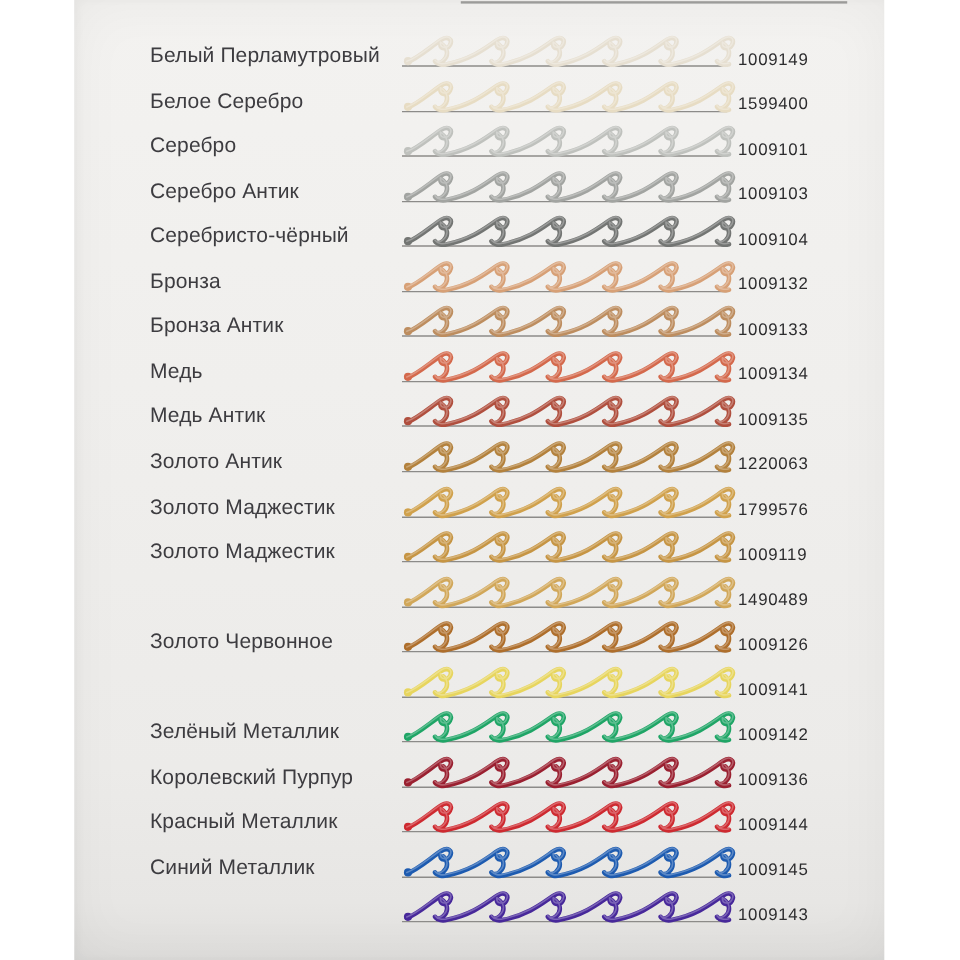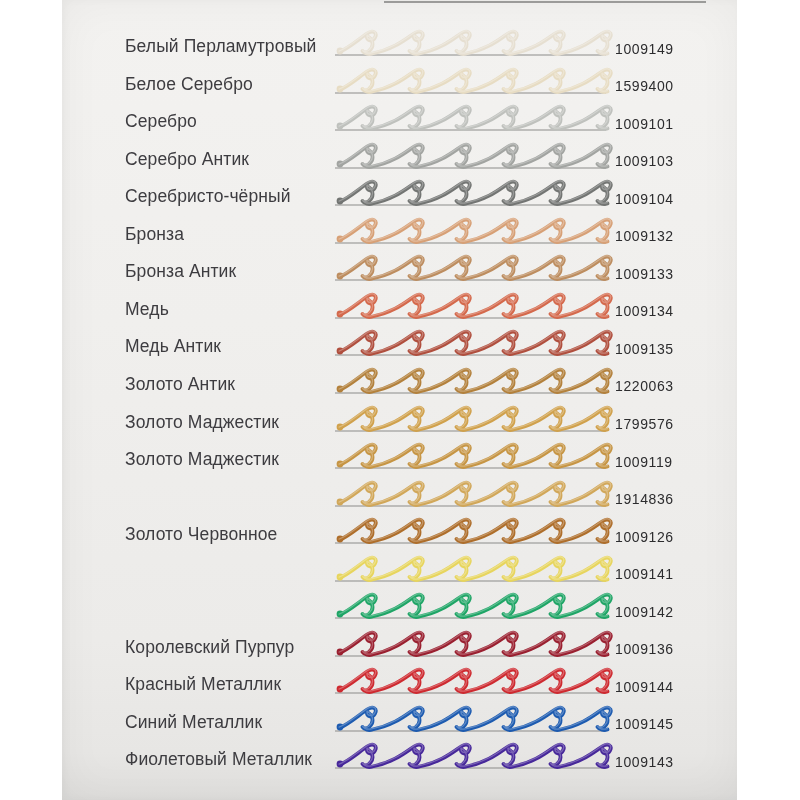--- a/index.html
+++ b/index.html
@@ -174,21 +174,21 @@
     <span class="code">1009119</span>
   </div>
 
   <div class="row">
     <svg class="swatch" viewBox="0 0 278 34" preserveAspectRatio="none">
       <line class="baseline" x1="2" y1="30" x2="273" y2="30" stroke="#8c8b89"></line>
       <circle class="dot" cx="7" cy="26" r="3.4" fill="#d1a759"></circle>
       <path class="stroke-main" d="M 6,27 C 15,24 27,13 35,8 c 5,-3 9.5,-0.5 7,4.5 c -2.5,4.5 -8.5,3.5 -8,-1.5 c 6,3.5 7.5,10 2.5,14.5 c -2.5,2.5 -6,2.5 -7,0.5 c 2,3 6.5,3.5 10,2.5 C 62,24 74,13 82,8 c 5,-3 9.5,-0.5 7,4.5 c -2.5,4.5 -8.5,3.5 -8,-1.5 c 6,3.5 7.5,10 2.5,14.5 c -2.5,2.5 -6,2.5 -7,0.5 c 2,3 6.5,3.5 10,2.5 C 109,24 121,13 129,8 c 5,-3 9.5,-0.5 7,4.5 c -2.5,4.5 -8.5,3.5 -8,-1.5 c 6,3.5 7.5,10 2.5,14.5 c -2.5,2.5 -6,2.5 -7,0.5 c 2,3 6.5,3.5 10,2.5 C 156,24 168,13 176,8 c 5,-3 9.5,-0.5 7,4.5 c -2.5,4.5 -8.5,3.5 -8,-1.5 c 6,3.5 7.5,10 2.5,14.5 c -2.5,2.5 -6,2.5 -7,0.5 c 2,3 6.5,3.5 10,2.5 C 203,24 215,13 223,8 c 5,-3 9.5,-0.5 7,4.5 c -2.5,4.5 -8.5,3.5 -8,-1.5 c 6,3.5 7.5,10 2.5,14.5 c -2.5,2.5 -6,2.5 -7,0.5 c 2,3 6.5,3.5 10,2.5 C 250,24 262,13 270,8 c 5,-3 9.5,-0.5 7,4.5 c -2.5,4.5 -8.5,3.5 -8,-1.5 c 6,3.5 7.5,10 2.5,14.5 c -2.5,2.5 -6,2.5 -7,0.5 c 2,3 6.5,3.5 10,2.5" stroke="#d1a759"></path>
       <path class="stroke-hi" transform="translate(0,-0.9)" d="M 6,27 C 15,24 27,13 35,8 c 5,-3 9.5,-0.5 7,4.5 c -2.5,4.5 -8.5,3.5 -8,-1.5 c 6,3.5 7.5,10 2.5,14.5 c -2.5,2.5 -6,2.5 -7,0.5 c 2,3 6.5,3.5 10,2.5 C 62,24 74,13 82,8 c 5,-3 9.5,-0.5 7,4.5 c -2.5,4.5 -8.5,3.5 -8,-1.5 c 6,3.5 7.5,10 2.5,14.5 c -2.5,2.5 -6,2.5 -7,0.5 c 2,3 6.5,3.5 10,2.5 C 109,24 121,13 129,8 c 5,-3 9.5,-0.5 7,4.5 c -2.5,4.5 -8.5,3.5 -8,-1.5 c 6,3.5 7.5,10 2.5,14.5 c -2.5,2.5 -6,2.5 -7,0.5 c 2,3 6.5,3.5 10,2.5 C 156,24 168,13 176,8 c 5,-3 9.5,-0.5 7,4.5 c -2.5,4.5 -8.5,3.5 -8,-1.5 c 6,3.5 7.5,10 2.5,14.5 c -2.5,2.5 -6,2.5 -7,0.5 c 2,3 6.5,3.5 10,2.5 C 203,24 215,13 223,8 c 5,-3 9.5,-0.5 7,4.5 c -2.5,4.5 -8.5,3.5 -8,-1.5 c 6,3.5 7.5,10 2.5,14.5 c -2.5,2.5 -6,2.5 -7,0.5 c 2,3 6.5,3.5 10,2.5 C 250,24 262,13 270,8 c 5,-3 9.5,-0.5 7,4.5 c -2.5,4.5 -8.5,3.5 -8,-1.5 c 6,3.5 7.5,10 2.5,14.5 c -2.5,2.5 -6,2.5 -7,0.5 c 2,3 6.5,3.5 10,2.5"></path>
     </svg>
-    <span class="code">1914836</span>
+    <span class="code">1490489</span>
   </div>
 
   <div class="row">
     <span class="label">Золото Червонное</span>
     <svg class="swatch" viewBox="0 0 278 34" preserveAspectRatio="none">
       <line class="baseline" x1="2" y1="30" x2="273" y2="30" stroke="#8c8b89"></line>
       <circle class="dot" cx="7" cy="26" r="3.4" fill="#ae6e2b"></circle>
       <path class="stroke-main" d="M 6,27 C 15,24 27,13 35,8 c 5,-3 9.5,-0.5 7,4.5 c -2.5,4.5 -8.5,3.5 -8,-1.5 c 6,3.5 7.5,10 2.5,14.5 c -2.5,2.5 -6,2.5 -7,0.5 c 2,3 6.5,3.5 10,2.5 C 62,24 74,13 82,8 c 5,-3 9.5,-0.5 7,4.5 c -2.5,4.5 -8.5,3.5 -8,-1.5 c 6,3.5 7.5,10 2.5,14.5 c -2.5,2.5 -6,2.5 -7,0.5 c 2,3 6.5,3.5 10,2.5 C 109,24 121,13 129,8 c 5,-3 9.5,-0.5 7,4.5 c -2.5,4.5 -8.5,3.5 -8,-1.5 c 6,3.5 7.5,10 2.5,14.5 c -2.5,2.5 -6,2.5 -7,0.5 c 2,3 6.5,3.5 10,2.5 C 156,24 168,13 176,8 c 5,-3 9.5,-0.5 7,4.5 c -2.5,4.5 -8.5,3.5 -8,-1.5 c 6,3.5 7.5,10 2.5,14.5 c -2.5,2.5 -6,2.5 -7,0.5 c 2,3 6.5,3.5 10,2.5 C 203,24 215,13 223,8 c 5,-3 9.5,-0.5 7,4.5 c -2.5,4.5 -8.5,3.5 -8,-1.5 c 6,3.5 7.5,10 2.5,14.5 c -2.5,2.5 -6,2.5 -7,0.5 c 2,3 6.5,3.5 10,2.5 C 250,24 262,13 270,8 c 5,-3 9.5,-0.5 7,4.5 c -2.5,4.5 -8.5,3.5 -8,-1.5 c 6,3.5 7.5,10 2.5,14.5 c -2.5,2.5 -6,2.5 -7,0.5 c 2,3 6.5,3.5 10,2.5" stroke="#ae6e2b"></path>
       <path class="stroke-hi" transform="translate(0,-0.9)" d="M 6,27 C 15,24 27,13 35,8 c 5,-3 9.5,-0.5 7,4.5 c -2.5,4.5 -8.5,3.5 -8,-1.5 c 6,3.5 7.5,10 2.5,14.5 c -2.5,2.5 -6,2.5 -7,0.5 c 2,3 6.5,3.5 10,2.5 C 62,24 74,13 82,8 c 5,-3 9.5,-0.5 7,4.5 c -2.5,4.5 -8.5,3.5 -8,-1.5 c 6,3.5 7.5,10 2.5,14.5 c -2.5,2.5 -6,2.5 -7,0.5 c 2,3 6.5,3.5 10,2.5 C 109,24 121,13 129,8 c 5,-3 9.5,-0.5 7,4.5 c -2.5,4.5 -8.5,3.5 -8,-1.5 c 6,3.5 7.5,10 2.5,14.5 c -2.5,2.5 -6,2.5 -7,0.5 c 2,3 6.5,3.5 10,2.5 C 156,24 168,13 176,8 c 5,-3 9.5,-0.5 7,4.5 c -2.5,4.5 -8.5,3.5 -8,-1.5 c 6,3.5 7.5,10 2.5,14.5 c -2.5,2.5 -6,2.5 -7,0.5 c 2,3 6.5,3.5 10,2.5 C 203,24 215,13 223,8 c 5,-3 9.5,-0.5 7,4.5 c -2.5,4.5 -8.5,3.5 -8,-1.5 c 6,3.5 7.5,10 2.5,14.5 c -2.5,2.5 -6,2.5 -7,0.5 c 2,3 6.5,3.5 10,2.5 C 250,24 262,13 270,8 c 5,-3 9.5,-0.5 7,4.5 c -2.5,4.5 -8.5,3.5 -8,-1.5 c 6,3.5 7.5,10 2.5,14.5 c -2.5,2.5 -6,2.5 -7,0.5 c 2,3 6.5,3.5 10,2.5"></path>
     </svg>
@@ -199,20 +199,21 @@
     <svg class="swatch" viewBox="0 0 278 34" preserveAspectRatio="none">
       <line class="baseline" x1="2" y1="30" x2="273" y2="30" stroke="#8c8b89"></line>
       <circle class="dot" cx="7" cy="26" r="3.4" fill="#e7d55e"></circle>
       <path class="stroke-main" d="M 6,27 C 15,24 27,13 35,8 c 5,-3 9.5,-0.5 7,4.5 c -2.5,4.5 -8.5,3.5 -8,-1.5 c 6,3.5 7.5,10 2.5,14.5 c -2.5,2.5 -6,2.5 -7,0.5 c 2,3 6.5,3.5 10,2.5 C 62,24 74,13 82,8 c 5,-3 9.5,-0.5 7,4.5 c -2.5,4.5 -8.5,3.5 -8,-1.5 c 6,3.5 7.5,10 2.5,14.5 c -2.5,2.5 -6,2.5 -7,0.5 c 2,3 6.5,3.5 10,2.5 C 109,24 121,13 129,8 c 5,-3 9.5,-0.5 7,4.5 c -2.5,4.5 -8.5,3.5 -8,-1.5 c 6,3.5 7.5,10 2.5,14.5 c -2.5,2.5 -6,2.5 -7,0.5 c 2,3 6.5,3.5 10,2.5 C 156,24 168,13 176,8 c 5,-3 9.5,-0.5 7,4.5 c -2.5,4.5 -8.5,3.5 -8,-1.5 c 6,3.5 7.5,10 2.5,14.5 c -2.5,2.5 -6,2.5 -7,0.5 c 2,3 6.5,3.5 10,2.5 C 203,24 215,13 223,8 c 5,-3 9.5,-0.5 7,4.5 c -2.5,4.5 -8.5,3.5 -8,-1.5 c 6,3.5 7.5,10 2.5,14.5 c -2.5,2.5 -6,2.5 -7,0.5 c 2,3 6.5,3.5 10,2.5 C 250,24 262,13 270,8 c 5,-3 9.5,-0.5 7,4.5 c -2.5,4.5 -8.5,3.5 -8,-1.5 c 6,3.5 7.5,10 2.5,14.5 c -2.5,2.5 -6,2.5 -7,0.5 c 2,3 6.5,3.5 10,2.5" stroke="#e7d55e"></path>
       <path class="stroke-hi" transform="translate(0,-0.9)" d="M 6,27 C 15,24 27,13 35,8 c 5,-3 9.5,-0.5 7,4.5 c -2.5,4.5 -8.5,3.5 -8,-1.5 c 6,3.5 7.5,10 2.5,14.5 c -2.5,2.5 -6,2.5 -7,0.5 c 2,3 6.5,3.5 10,2.5 C 62,24 74,13 82,8 c 5,-3 9.5,-0.5 7,4.5 c -2.5,4.5 -8.5,3.5 -8,-1.5 c 6,3.5 7.5,10 2.5,14.5 c -2.5,2.5 -6,2.5 -7,0.5 c 2,3 6.5,3.5 10,2.5 C 109,24 121,13 129,8 c 5,-3 9.5,-0.5 7,4.5 c -2.5,4.5 -8.5,3.5 -8,-1.5 c 6,3.5 7.5,10 2.5,14.5 c -2.5,2.5 -6,2.5 -7,0.5 c 2,3 6.5,3.5 10,2.5 C 156,24 168,13 176,8 c 5,-3 9.5,-0.5 7,4.5 c -2.5,4.5 -8.5,3.5 -8,-1.5 c 6,3.5 7.5,10 2.5,14.5 c -2.5,2.5 -6,2.5 -7,0.5 c 2,3 6.5,3.5 10,2.5 C 203,24 215,13 223,8 c 5,-3 9.5,-0.5 7,4.5 c -2.5,4.5 -8.5,3.5 -8,-1.5 c 6,3.5 7.5,10 2.5,14.5 c -2.5,2.5 -6,2.5 -7,0.5 c 2,3 6.5,3.5 10,2.5 C 250,24 262,13 270,8 c 5,-3 9.5,-0.5 7,4.5 c -2.5,4.5 -8.5,3.5 -8,-1.5 c 6,3.5 7.5,10 2.5,14.5 c -2.5,2.5 -6,2.5 -7,0.5 c 2,3 6.5,3.5 10,2.5"></path>
     </svg>
     <span class="code">1009141</span>
   </div>
 
   <div class="row">
+    <span class="label">Зелёный Металлик</span>
     <svg class="swatch" viewBox="0 0 278 34" preserveAspectRatio="none">
       <line class="baseline" x1="2" y1="30" x2="273" y2="30" stroke="#8c8b89"></line>
       <circle class="dot" cx="7" cy="26" r="3.4" fill="#1fa566"></circle>
       <path class="stroke-main" d="M 6,27 C 15,24 27,13 35,8 c 5,-3 9.5,-0.5 7,4.5 c -2.5,4.5 -8.5,3.5 -8,-1.5 c 6,3.5 7.5,10 2.5,14.5 c -2.5,2.5 -6,2.5 -7,0.5 c 2,3 6.5,3.5 10,2.5 C 62,24 74,13 82,8 c 5,-3 9.5,-0.5 7,4.5 c -2.5,4.5 -8.5,3.5 -8,-1.5 c 6,3.5 7.5,10 2.5,14.5 c -2.5,2.5 -6,2.5 -7,0.5 c 2,3 6.5,3.5 10,2.5 C 109,24 121,13 129,8 c 5,-3 9.5,-0.5 7,4.5 c -2.5,4.5 -8.5,3.5 -8,-1.5 c 6,3.5 7.5,10 2.5,14.5 c -2.5,2.5 -6,2.5 -7,0.5 c 2,3 6.5,3.5 10,2.5 C 156,24 168,13 176,8 c 5,-3 9.5,-0.5 7,4.5 c -2.5,4.5 -8.5,3.5 -8,-1.5 c 6,3.5 7.5,10 2.5,14.5 c -2.5,2.5 -6,2.5 -7,0.5 c 2,3 6.5,3.5 10,2.5 C 203,24 215,13 223,8 c 5,-3 9.5,-0.5 7,4.5 c -2.5,4.5 -8.5,3.5 -8,-1.5 c 6,3.5 7.5,10 2.5,14.5 c -2.5,2.5 -6,2.5 -7,0.5 c 2,3 6.5,3.5 10,2.5 C 250,24 262,13 270,8 c 5,-3 9.5,-0.5 7,4.5 c -2.5,4.5 -8.5,3.5 -8,-1.5 c 6,3.5 7.5,10 2.5,14.5 c -2.5,2.5 -6,2.5 -7,0.5 c 2,3 6.5,3.5 10,2.5" stroke="#1fa566"></path>
       <path class="stroke-hi" transform="translate(0,-0.9)" d="M 6,27 C 15,24 27,13 35,8 c 5,-3 9.5,-0.5 7,4.5 c -2.5,4.5 -8.5,3.5 -8,-1.5 c 6,3.5 7.5,10 2.5,14.5 c -2.5,2.5 -6,2.5 -7,0.5 c 2,3 6.5,3.5 10,2.5 C 62,24 74,13 82,8 c 5,-3 9.5,-0.5 7,4.5 c -2.5,4.5 -8.5,3.5 -8,-1.5 c 6,3.5 7.5,10 2.5,14.5 c -2.5,2.5 -6,2.5 -7,0.5 c 2,3 6.5,3.5 10,2.5 C 109,24 121,13 129,8 c 5,-3 9.5,-0.5 7,4.5 c -2.5,4.5 -8.5,3.5 -8,-1.5 c 6,3.5 7.5,10 2.5,14.5 c -2.5,2.5 -6,2.5 -7,0.5 c 2,3 6.5,3.5 10,2.5 C 156,24 168,13 176,8 c 5,-3 9.5,-0.5 7,4.5 c -2.5,4.5 -8.5,3.5 -8,-1.5 c 6,3.5 7.5,10 2.5,14.5 c -2.5,2.5 -6,2.5 -7,0.5 c 2,3 6.5,3.5 10,2.5 C 203,24 215,13 223,8 c 5,-3 9.5,-0.5 7,4.5 c -2.5,4.5 -8.5,3.5 -8,-1.5 c 6,3.5 7.5,10 2.5,14.5 c -2.5,2.5 -6,2.5 -7,0.5 c 2,3 6.5,3.5 10,2.5 C 250,24 262,13 270,8 c 5,-3 9.5,-0.5 7,4.5 c -2.5,4.5 -8.5,3.5 -8,-1.5 c 6,3.5 7.5,10 2.5,14.5 c -2.5,2.5 -6,2.5 -7,0.5 c 2,3 6.5,3.5 10,2.5"></path>
     </svg>
     <span class="code">1009142</span>
   </div>
 
   <div class="row">
@@ -242,21 +243,20 @@
     <svg class="swatch" viewBox="0 0 278 34" preserveAspectRatio="none">
       <line class="baseline" x1="2" y1="30" x2="273" y2="30" stroke="#8c8b89"></line>
       <circle class="dot" cx="7" cy="26" r="3.4" fill="#1d5bb0"></circle>
       <path class="stroke-main" d="M 6,27 C 15,24 27,13 35,8 c 5,-3 9.5,-0.5 7,4.5 c -2.5,4.5 -8.5,3.5 -8,-1.5 c 6,3.5 7.5,10 2.5,14.5 c -2.5,2.5 -6,2.5 -7,0.5 c 2,3 6.5,3.5 10,2.5 C 62,24 74,13 82,8 c 5,-3 9.5,-0.5 7,4.5 c -2.5,4.5 -8.5,3.5 -8,-1.5 c 6,3.5 7.5,10 2.5,14.5 c -2.5,2.5 -6,2.5 -7,0.5 c 2,3 6.5,3.5 10,2.5 C 109,24 121,13 129,8 c 5,-3 9.5,-0.5 7,4.5 c -2.5,4.5 -8.5,3.5 -8,-1.5 c 6,3.5 7.5,10 2.5,14.5 c -2.5,2.5 -6,2.5 -7,0.5 c 2,3 6.5,3.5 10,2.5 C 156,24 168,13 176,8 c 5,-3 9.5,-0.5 7,4.5 c -2.5,4.5 -8.5,3.5 -8,-1.5 c 6,3.5 7.5,10 2.5,14.5 c -2.5,2.5 -6,2.5 -7,0.5 c 2,3 6.5,3.5 10,2.5 C 203,24 215,13 223,8 c 5,-3 9.5,-0.5 7,4.5 c -2.5,4.5 -8.5,3.5 -8,-1.5 c 6,3.5 7.5,10 2.5,14.5 c -2.5,2.5 -6,2.5 -7,0.5 c 2,3 6.5,3.5 10,2.5 C 250,24 262,13 270,8 c 5,-3 9.5,-0.5 7,4.5 c -2.5,4.5 -8.5,3.5 -8,-1.5 c 6,3.5 7.5,10 2.5,14.5 c -2.5,2.5 -6,2.5 -7,0.5 c 2,3 6.5,3.5 10,2.5" stroke="#1d5bb0"></path>
       <path class="stroke-hi" transform="translate(0,-0.9)" d="M 6,27 C 15,24 27,13 35,8 c 5,-3 9.5,-0.5 7,4.5 c -2.5,4.5 -8.5,3.5 -8,-1.5 c 6,3.5 7.5,10 2.5,14.5 c -2.5,2.5 -6,2.5 -7,0.5 c 2,3 6.5,3.5 10,2.5 C 62,24 74,13 82,8 c 5,-3 9.5,-0.5 7,4.5 c -2.5,4.5 -8.5,3.5 -8,-1.5 c 6,3.5 7.5,10 2.5,14.5 c -2.5,2.5 -6,2.5 -7,0.5 c 2,3 6.5,3.5 10,2.5 C 109,24 121,13 129,8 c 5,-3 9.5,-0.5 7,4.5 c -2.5,4.5 -8.5,3.5 -8,-1.5 c 6,3.5 7.5,10 2.5,14.5 c -2.5,2.5 -6,2.5 -7,0.5 c 2,3 6.5,3.5 10,2.5 C 156,24 168,13 176,8 c 5,-3 9.5,-0.5 7,4.5 c -2.5,4.5 -8.5,3.5 -8,-1.5 c 6,3.5 7.5,10 2.5,14.5 c -2.5,2.5 -6,2.5 -7,0.5 c 2,3 6.5,3.5 10,2.5 C 203,24 215,13 223,8 c 5,-3 9.5,-0.5 7,4.5 c -2.5,4.5 -8.5,3.5 -8,-1.5 c 6,3.5 7.5,10 2.5,14.5 c -2.5,2.5 -6,2.5 -7,0.5 c 2,3 6.5,3.5 10,2.5 C 250,24 262,13 270,8 c 5,-3 9.5,-0.5 7,4.5 c -2.5,4.5 -8.5,3.5 -8,-1.5 c 6,3.5 7.5,10 2.5,14.5 c -2.5,2.5 -6,2.5 -7,0.5 c 2,3 6.5,3.5 10,2.5"></path>
     </svg>
     <span class="code">1009145</span>
   </div>
 
   <div class="row">
-    <span class="label">Фиолетовый Металлик</span>
     <svg class="swatch" viewBox="0 0 278 34" preserveAspectRatio="none">
       <line class="baseline" x1="2" y1="30" x2="273" y2="30" stroke="#8c8b89"></line>
       <circle class="dot" cx="7" cy="26" r="3.4" fill="#47289a"></circle>
       <path class="stroke-main" d="M 6,27 C 15,24 27,13 35,8 c 5,-3 9.5,-0.5 7,4.5 c -2.5,4.5 -8.5,3.5 -8,-1.5 c 6,3.5 7.5,10 2.5,14.5 c -2.5,2.5 -6,2.5 -7,0.5 c 2,3 6.5,3.5 10,2.5 C 62,24 74,13 82,8 c 5,-3 9.5,-0.5 7,4.5 c -2.5,4.5 -8.5,3.5 -8,-1.5 c 6,3.5 7.5,10 2.5,14.5 c -2.5,2.5 -6,2.5 -7,0.5 c 2,3 6.5,3.5 10,2.5 C 109,24 121,13 129,8 c 5,-3 9.5,-0.5 7,4.5 c -2.5,4.5 -8.5,3.5 -8,-1.5 c 6,3.5 7.5,10 2.5,14.5 c -2.5,2.5 -6,2.5 -7,0.5 c 2,3 6.5,3.5 10,2.5 C 156,24 168,13 176,8 c 5,-3 9.5,-0.5 7,4.5 c -2.5,4.5 -8.5,3.5 -8,-1.5 c 6,3.5 7.5,10 2.5,14.5 c -2.5,2.5 -6,2.5 -7,0.5 c 2,3 6.5,3.5 10,2.5 C 203,24 215,13 223,8 c 5,-3 9.5,-0.5 7,4.5 c -2.5,4.5 -8.5,3.5 -8,-1.5 c 6,3.5 7.5,10 2.5,14.5 c -2.5,2.5 -6,2.5 -7,0.5 c 2,3 6.5,3.5 10,2.5 C 250,24 262,13 270,8 c 5,-3 9.5,-0.5 7,4.5 c -2.5,4.5 -8.5,3.5 -8,-1.5 c 6,3.5 7.5,10 2.5,14.5 c -2.5,2.5 -6,2.5 -7,0.5 c 2,3 6.5,3.5 10,2.5" stroke="#47289a"></path>
       <path class="stroke-hi" transform="translate(0,-0.9)" d="M 6,27 C 15,24 27,13 35,8 c 5,-3 9.5,-0.5 7,4.5 c -2.5,4.5 -8.5,3.5 -8,-1.5 c 6,3.5 7.5,10 2.5,14.5 c -2.5,2.5 -6,2.5 -7,0.5 c 2,3 6.5,3.5 10,2.5 C 62,24 74,13 82,8 c 5,-3 9.5,-0.5 7,4.5 c -2.5,4.5 -8.5,3.5 -8,-1.5 c 6,3.5 7.5,10 2.5,14.5 c -2.5,2.5 -6,2.5 -7,0.5 c 2,3 6.5,3.5 10,2.5 C 109,24 121,13 129,8 c 5,-3 9.5,-0.5 7,4.5 c -2.5,4.5 -8.5,3.5 -8,-1.5 c 6,3.5 7.5,10 2.5,14.5 c -2.5,2.5 -6,2.5 -7,0.5 c 2,3 6.5,3.5 10,2.5 C 156,24 168,13 176,8 c 5,-3 9.5,-0.5 7,4.5 c -2.5,4.5 -8.5,3.5 -8,-1.5 c 6,3.5 7.5,10 2.5,14.5 c -2.5,2.5 -6,2.5 -7,0.5 c 2,3 6.5,3.5 10,2.5 C 203,24 215,13 223,8 c 5,-3 9.5,-0.5 7,4.5 c -2.5,4.5 -8.5,3.5 -8,-1.5 c 6,3.5 7.5,10 2.5,14.5 c -2.5,2.5 -6,2.5 -7,0.5 c 2,3 6.5,3.5 10,2.5 C 250,24 262,13 270,8 c 5,-3 9.5,-0.5 7,4.5 c -2.5,4.5 -8.5,3.5 -8,-1.5 c 6,3.5 7.5,10 2.5,14.5 c -2.5,2.5 -6,2.5 -7,0.5 c 2,3 6.5,3.5 10,2.5"></path>
     </svg>
     <span class="code">1009143</span>
   </div>
 </div>
 </div>

